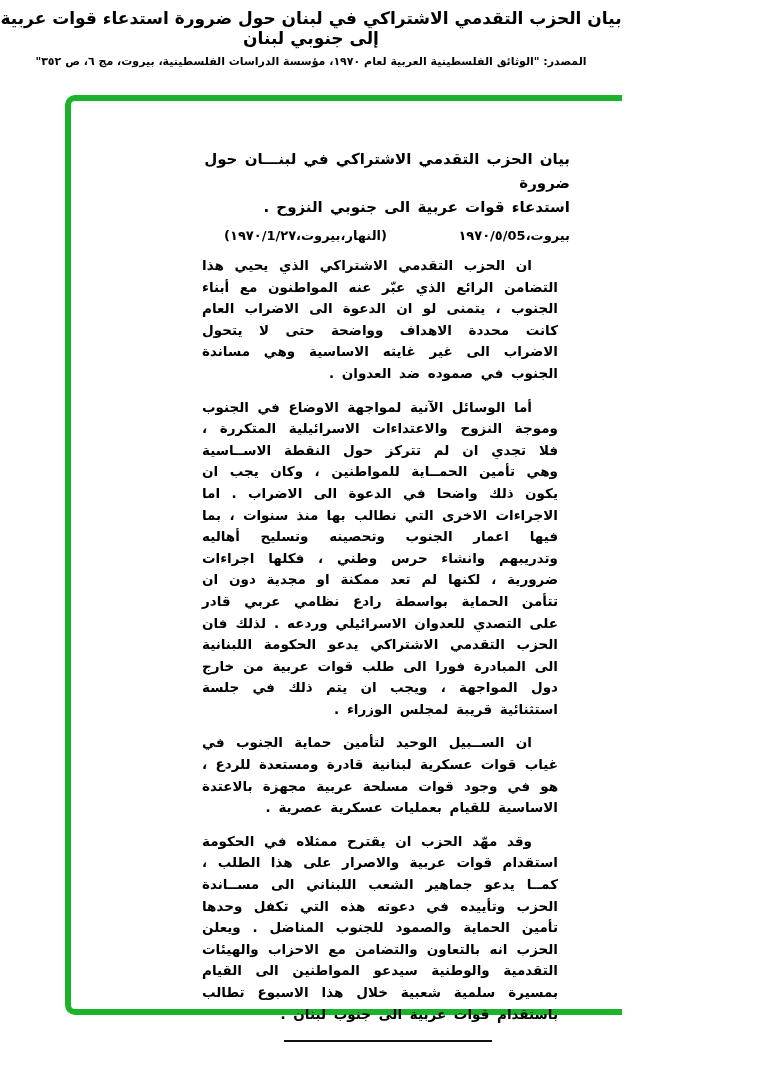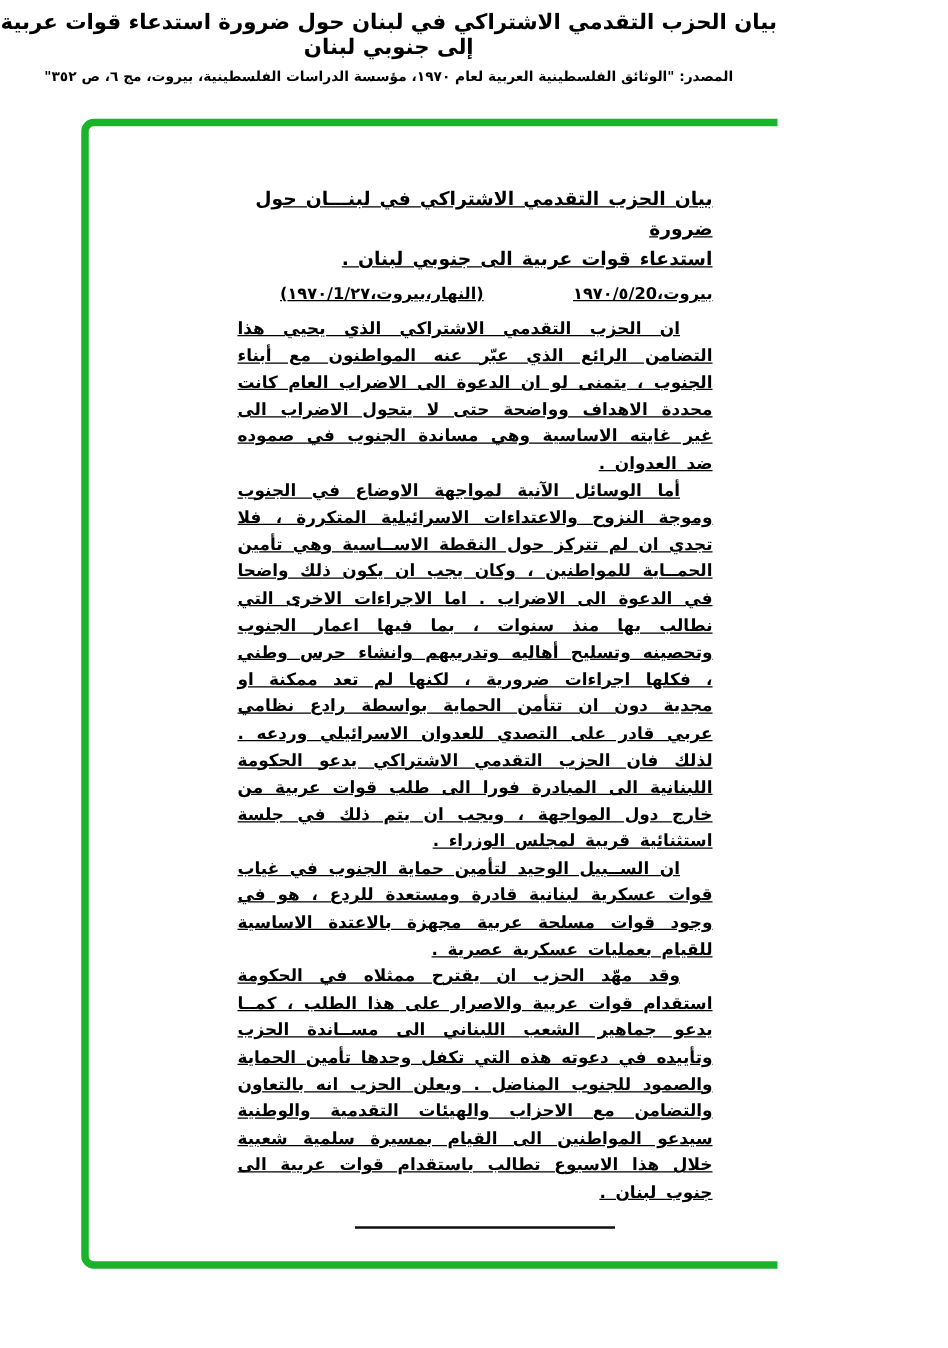--- a/index.html
+++ b/index.html
@@ -7,50 +7,50 @@
     position:relative; width:622px; height:1078px; background:#ffffff;
     font-family:"DejaVu Sans", sans-serif; color:#000; direction:rtl; overflow:hidden;
   }
   .top-header { position:absolute; top:8px; left:0; right:0; text-align:center; }
   .top-title { font-size:17px; font-weight:bold; margin:0; letter-spacing:0; }
   .top-source { font-size:11px; font-weight:bold; margin-top:7px; }
   .doc-frame {
     position:absolute; left:65px; top:95px; width:627px; height:920px;
     box-sizing:border-box; border:6px solid #1cb32c; border-radius:10px; background:#ffffff;
   }
-  .doc-content { position:absolute; top:46px; right:116px; width:380px;text-decoration:underline; }
+  .doc-content { position:absolute; top:46px; right:116px; width:380px; }
   .doc-title { font-size:15px; font-weight:bold; line-height:24px; margin:0; text-align:right; word-spacing:2px; }
   .dateline {
     display:flex; justify-content:space-between; align-items:baseline;
     padding-left:34px; font-size:13px; font-weight:bold; margin-top:9px;
   }
   .doc-body { margin-top:10px; font-size:13.5px; font-weight:bold; line-height:21.6px; text-align:justify; word-spacing:3px; }
-  .doc-body p { margin:0; text-indent:26px; }
+  .doc-body p { margin:12px; text-indent:26px; }
   .footer-rule { width:208px; border:none; border-top:2px solid #111; margin:15px 78px 0 auto; }
 </style>
 </head>
 <body>
 
 <div class="page">
 
   <div class="top-header">
     <h1 class="top-title">بيان الحزب التقدمي الاشتراكي في لبنان حول ضرورة استدعاء قوات عربية إلى جنوبي لبنان</h1>
     <div class="top-source">المصدر: "الوثائق الفلسطينية العربية لعام ١٩٧٠، مؤسسة الدراسات الفلسطينية، بيروت، مج ٦، ص ٣٥٢"</div>
   </div>
 
   <div class="doc-frame" style="border-color: rgb(28, 179, 44);">
     <div class="doc-content">
 
       <h2 class="doc-title">
         <span>بيان الحزب التقدمي الاشتراكي في لبنـــان حول ضرورة</span><br>
-        <span>استدعاء قوات عربية الى جنوبي لبنان .</span>
+        <span>استدعاء قوات عربية الى جنوبي النزوح .</span>
       </h2>
 
       <div class="dateline">
-        <span>بيروت،١٩٧٠/٥/20</span>
+        <span>بيروت،١٩٧٠/٥/05</span>
         <span>(النهار،بيروت،١٩٧٠/1/٢٧)</span>
       </div>
 
       <div class="doc-body">
         <p>ان الحزب التقدمي الاشتراكي الذي يحيي هذا التضامن الرائع الذي عبّر عنه المواطنون مع أبناء الجنوب ، يتمنى لو ان الدعوة الى الاضراب العام كانت محددة الاهداف وواضحة حتى لا يتحول الاضراب الى غير غايته الاساسية وهي مساندة الجنوب في صموده ضد العدوان .</p>
         <p>أما الوسائل الآنية لمواجهة الاوضاع في الجنوب وموجة النزوح والاعتداءات الاسرائيلية المتكررة ، فلا تجدي ان لم تتركز حول النقطة الاســاسية وهي تأمين الحمــاية للمواطنين ، وكان يجب ان يكون ذلك واضحا في الدعوة الى الاضراب . اما الاجراءات الاخرى التي نطالب بها منذ سنوات ، بما فيها اعمار الجنوب وتحصينه وتسليح أهاليه وتدريبهم وانشاء حرس وطني ، فكلها اجراءات ضرورية ، لكنها لم تعد ممكنة او مجدية دون ان تتأمن الحماية بواسطة رادع نظامي عربي قادر على التصدي للعدوان الاسرائيلي وردعه . لذلك فان الحزب التقدمي الاشتراكي يدعو الحكومة اللبنانية الى المبادرة فورا الى طلب قوات عربية من خارج دول المواجهة ، ويجب ان يتم ذلك في جلسة استثنائية قريبة لمجلس الوزراء .</p>
         <p>ان الســبيل الوحيد لتأمين حماية الجنوب في غياب قوات عسكرية لبنانية قادرة ومستعدة للردع ، هو في وجود قوات مسلحة عربية مجهزة بالاعتدة الاساسية للقيام بعمليات عسكرية عصرية .</p>
         <p>وقد مهّد الحزب ان يقترح ممثلاه في الحكومة استقدام قوات عربية والاصرار على هذا الطلب ، كمــا يدعو جماهير الشعب اللبناني الى مســاندة الحزب وتأييده في دعوته هذه التي تكفل وحدها تأمين الحماية والصمود للجنوب المناضل . ويعلن الحزب انه بالتعاون والتضامن مع الاحزاب والهيئات التقدمية والوطنية سيدعو المواطنين الى القيام بمسيرة سلمية شعبية خلال هذا الاسبوع تطالب باستقدام قوات عربية الى جنوب لبنان .</p>
       </div>
 

